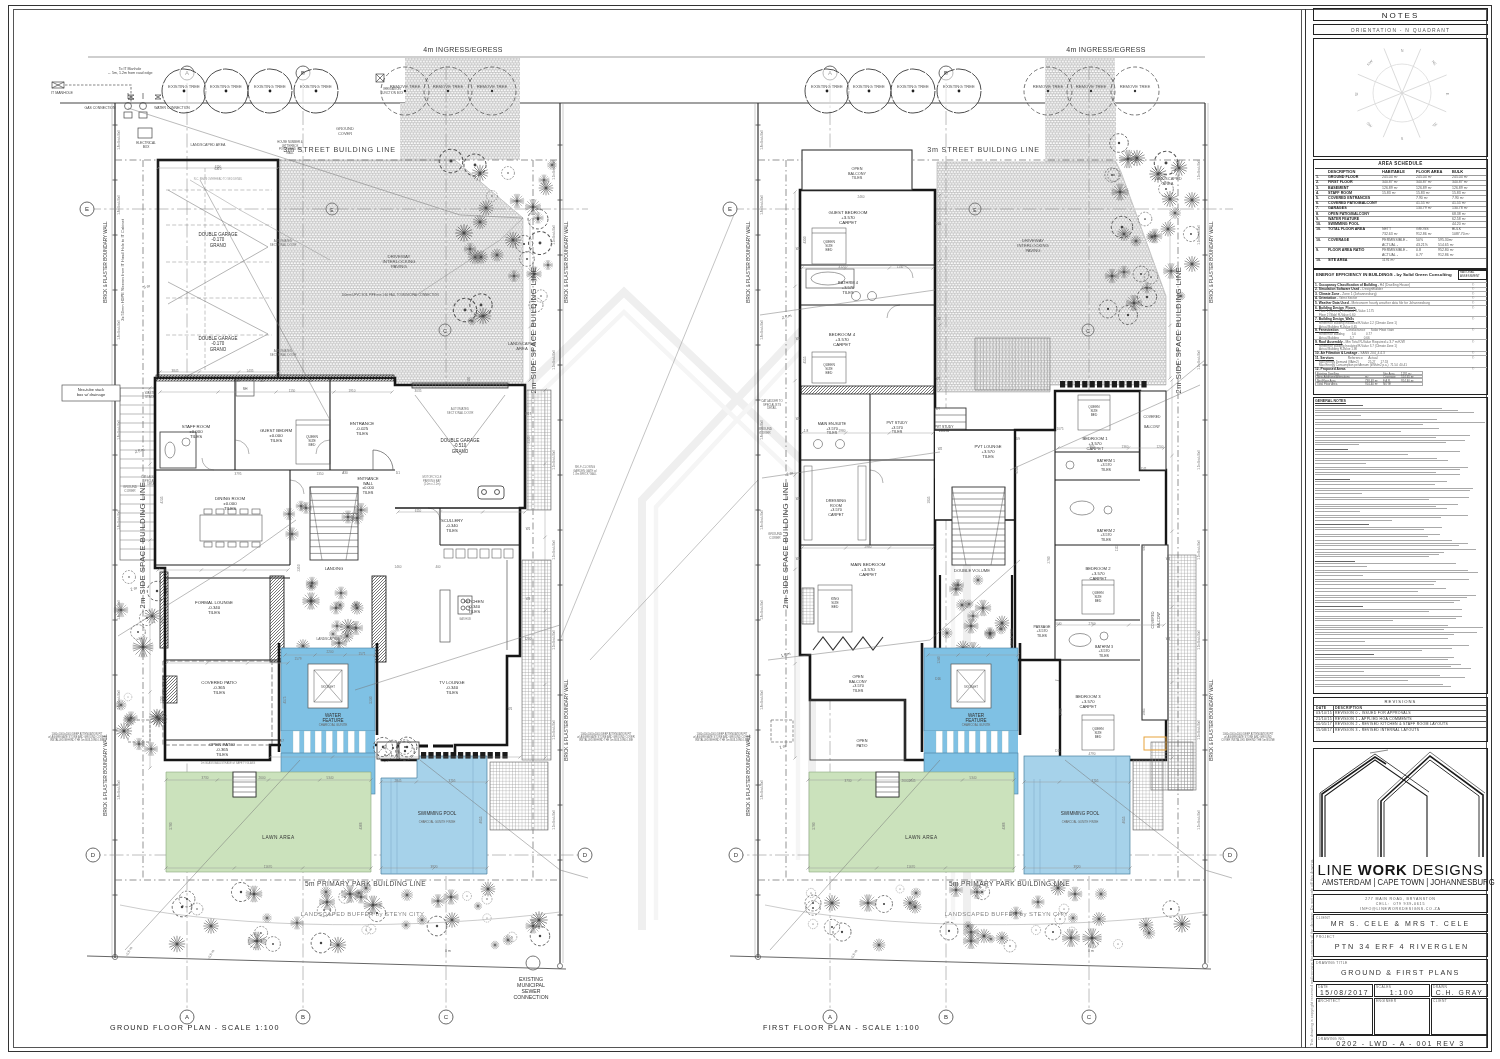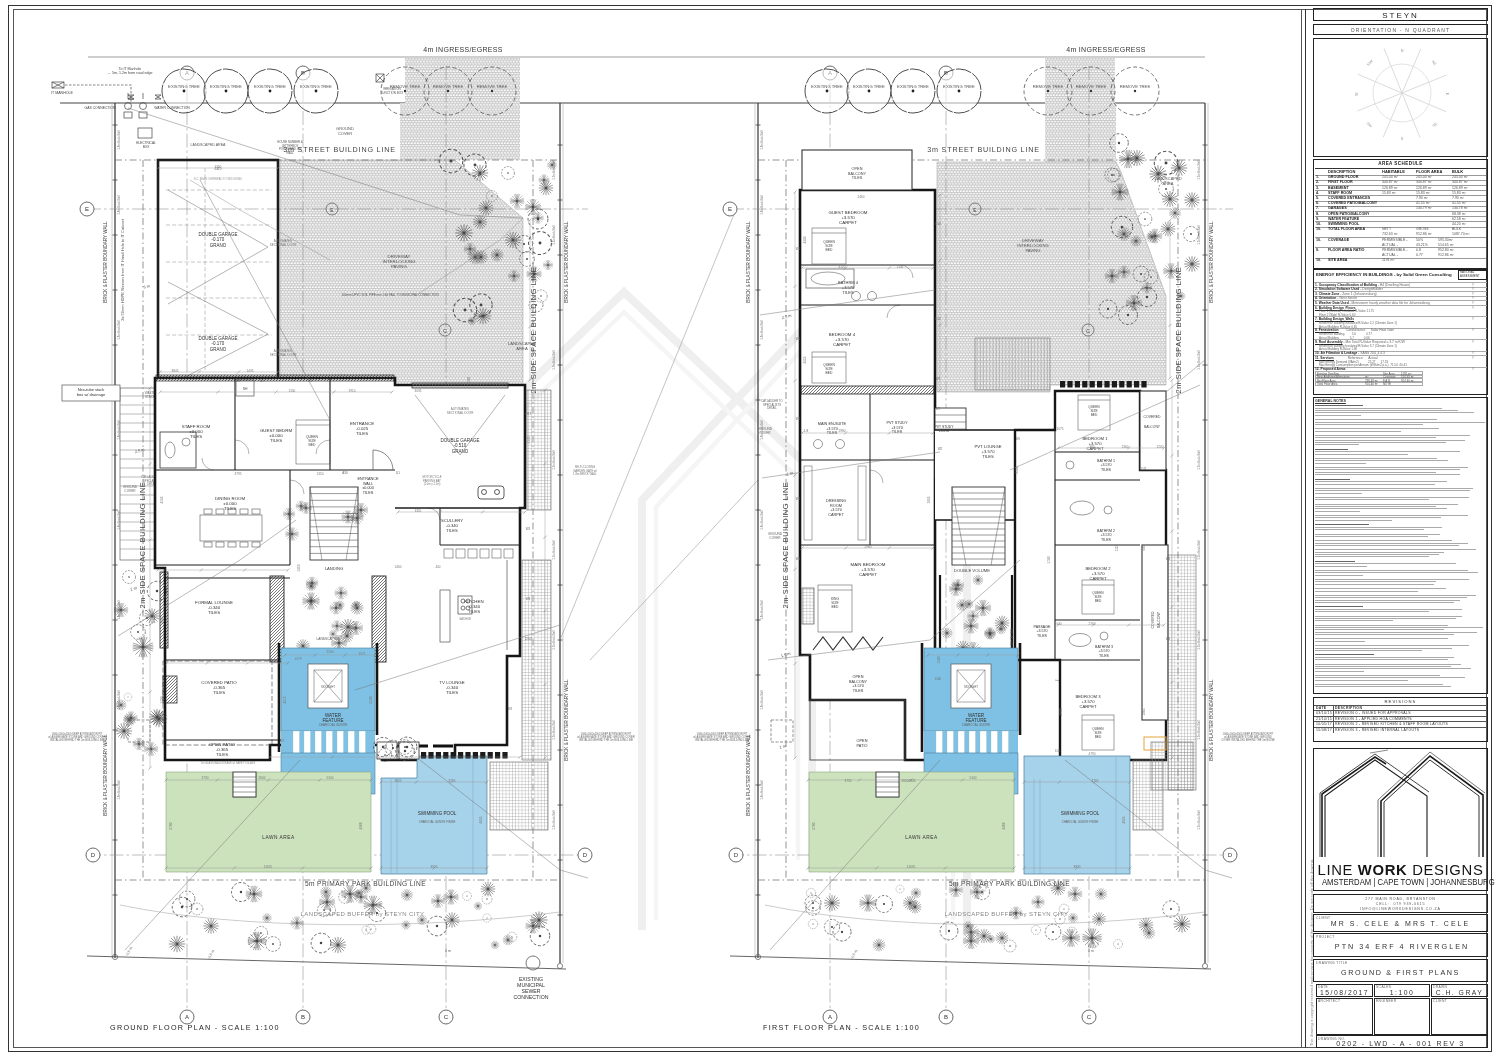--- a/index.html
+++ b/index.html
@@ -1583,21 +1583,21 @@
 </g>
 </svg>
 
 <div id="tb">
 
 <svg class="abs" style="left:0;top:0;" width="10" height="1046" viewBox="0 0 10 1046">
         <text x="-1040" y="7" transform="rotate(-90)" font-size="4" fill="#888" font-family="Liberation Sans">This drawing is copyright reserved and remains the property of the designer.   Do not scale off this drawing.</text>
       </svg>
 
 <div class="box" style="left:7px;top:2px;width:175px;height:13px;border-width:1.4px;"></div>
-<div class="t hdr" style="left:7px;top:5px;width:175px;">STEYN</div>
+<div class="t hdr" style="left:7px;top:5px;width:175px;">NOTES</div>
 
 <div class="box" style="left:7px;top:18px;width:175px;height:11px;border-width:1.4px;"></div>
 <div class="t hdr" style="left:7px;top:21px;width:175px;font-size:5px;letter-spacing:1.2px;color:#555;">ORIENTATION - N QUADRANT</div>
 
 <div class="box" style="left:7px;top:32px;width:175px;height:119px;border-width:1.4px;"></div>
 
 <svg class="abs" style="left:0;top:0;" width="186" height="160" viewBox="0 0 186 160">
   <g transform="translate(96,87)">
     <circle r="29" fill="none" stroke="#dcdcdc" stroke-width="0.8"></circle>
     <g stroke="#d6d6d6" stroke-width="0.8" transform="rotate(23)">

